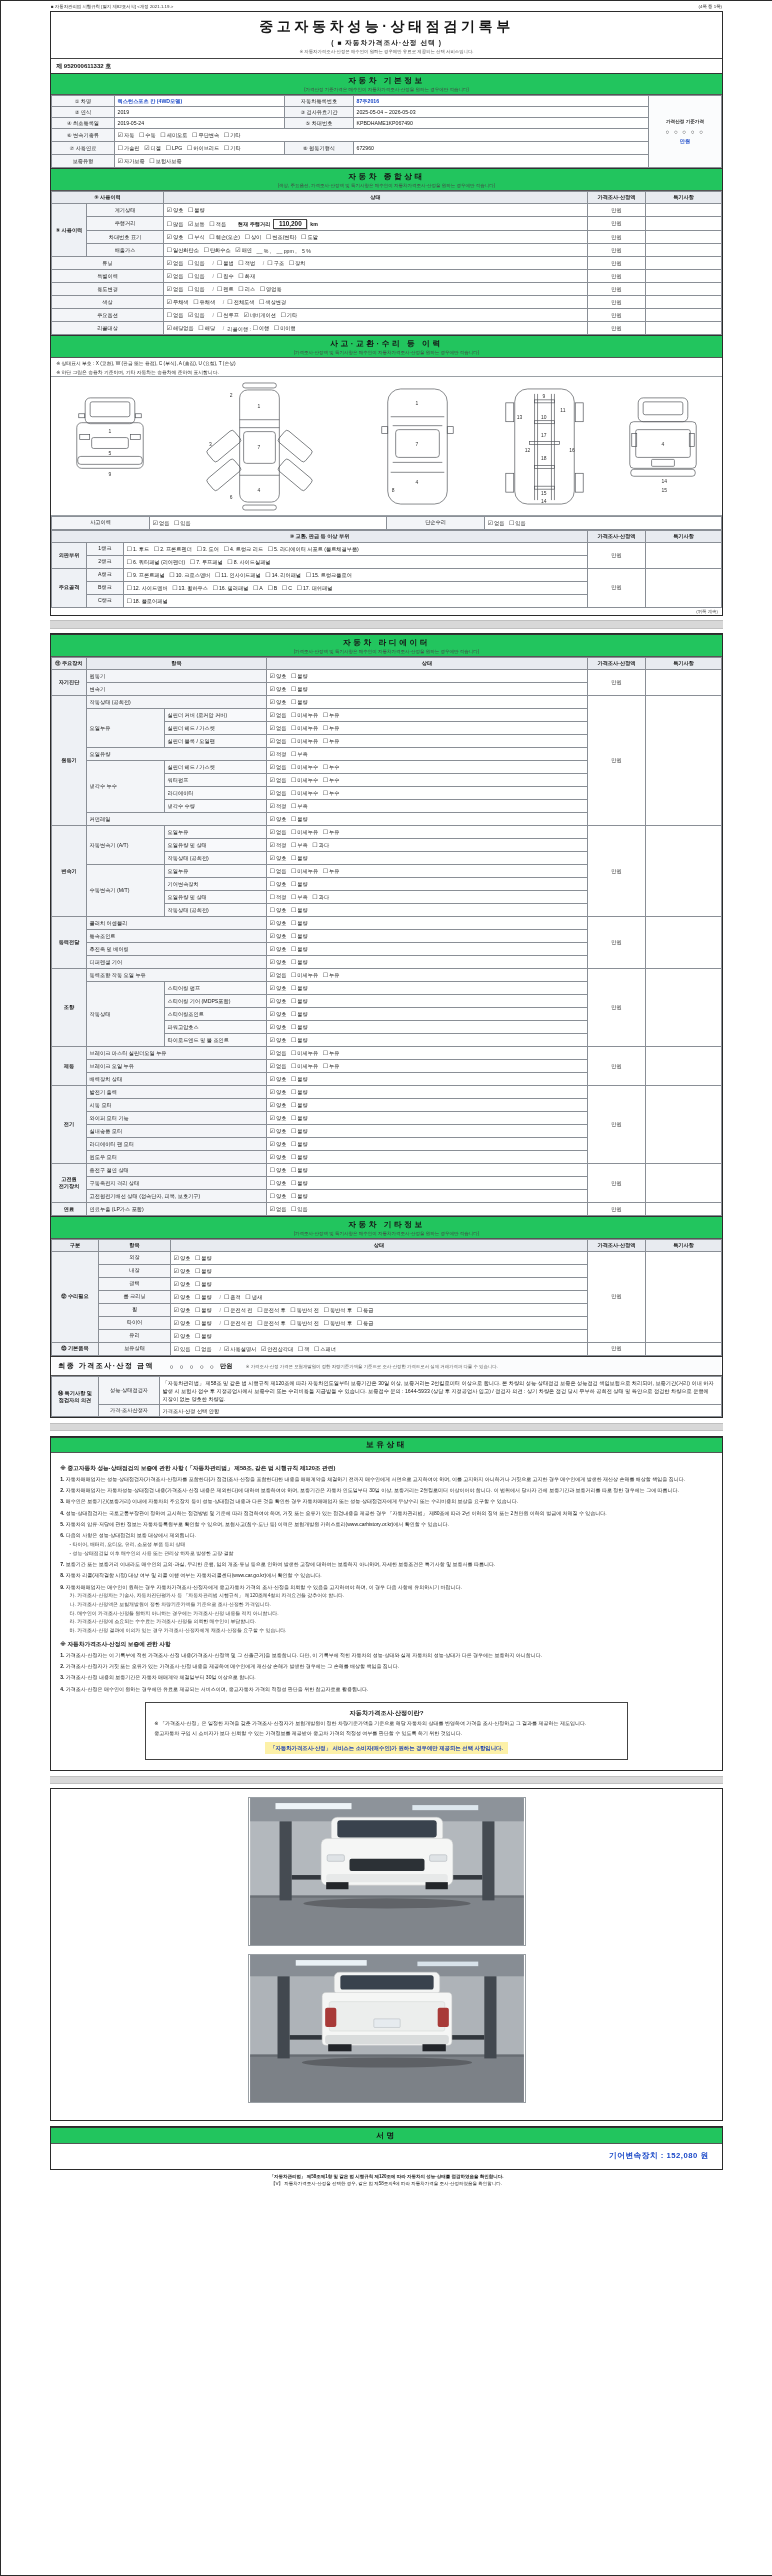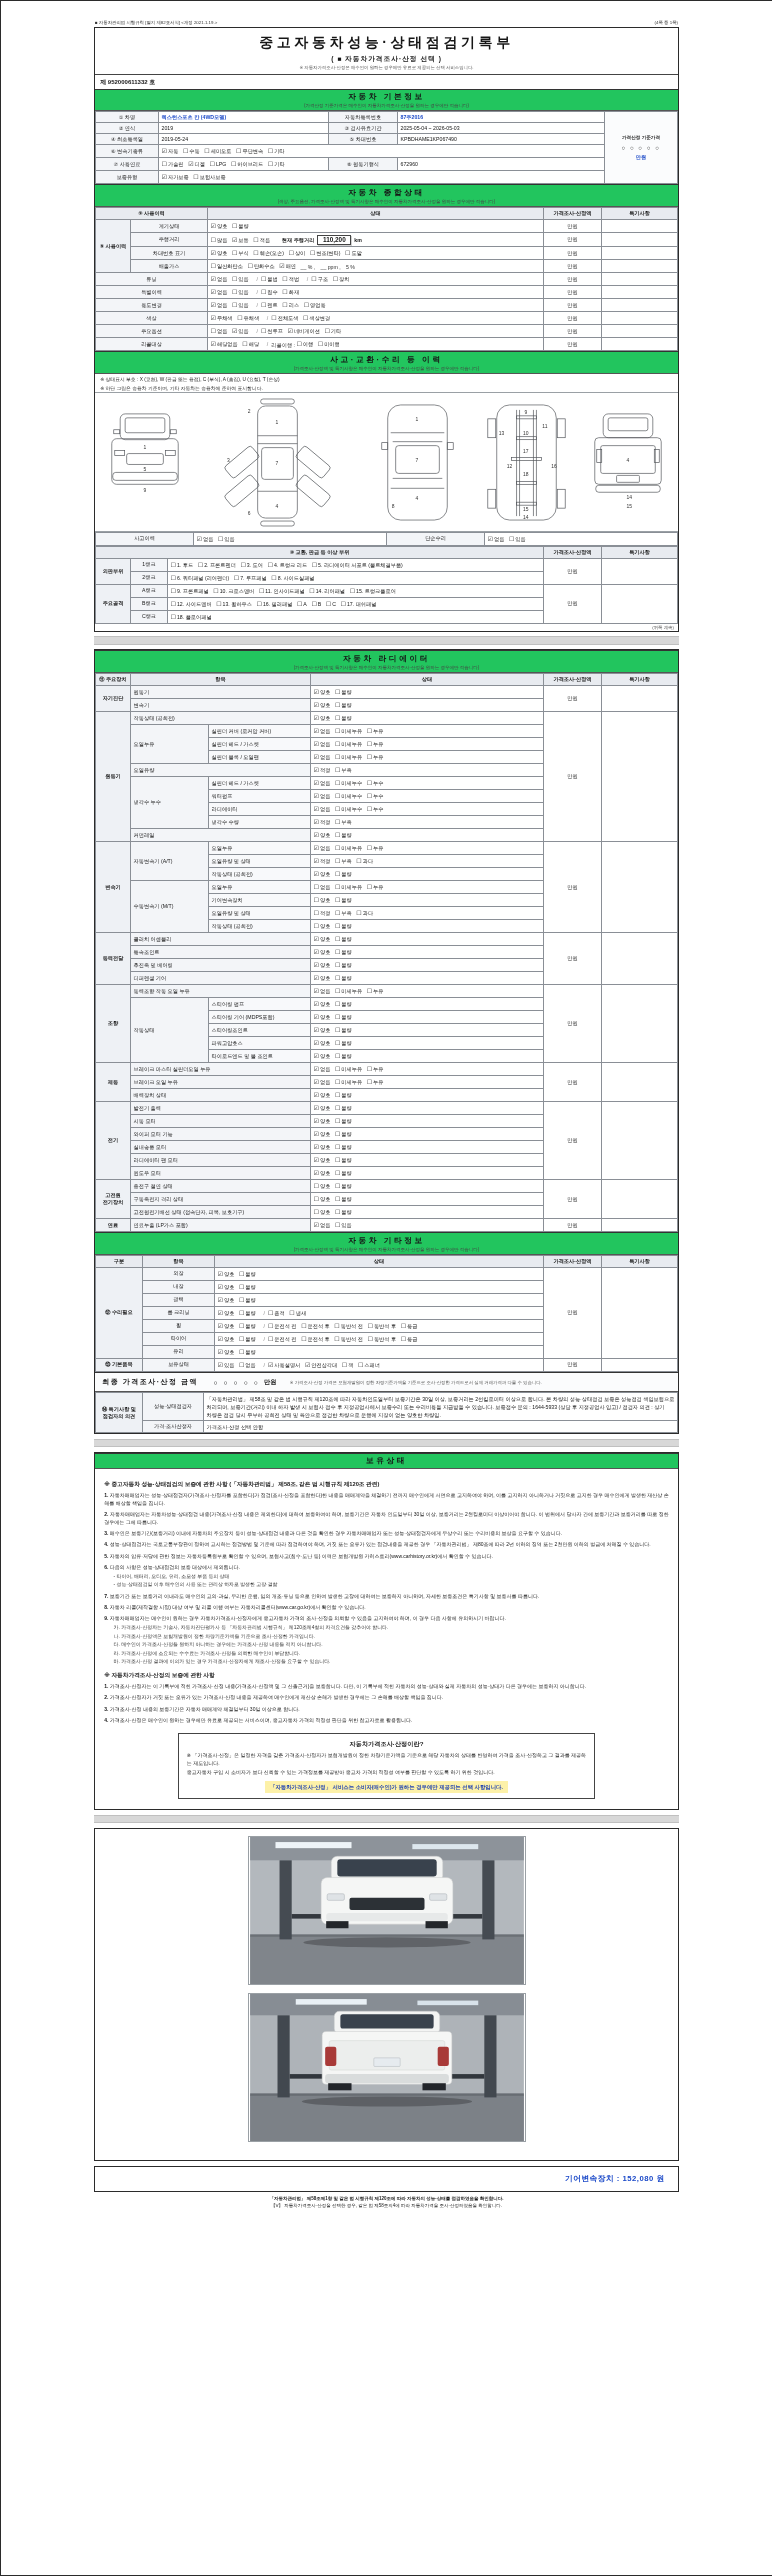--- a/index.html
+++ b/index.html
@@ -1,18 +1,18 @@
 <!DOCTYPE html>
 <html lang="ko" style="font-size:8.2px"><head>
 <meta charset="utf-8">
 <style>
 *{box-sizing:border-box;margin:0;padding:0}
 body{width:773px;min-height:2576px;background:#fff;font-family:"Liberation Sans","DejaVu Sans",sans-serif;font-size:5.4px;color:#161616;position:relative}
 .frame{position:absolute;inset:0;border:0.5px solid #2b2b2b;pointer-events:none;z-index:50}
-.doc{width:585px;margin:16px auto;padding-top:3.1px}
+.doc{width:673px;margin:0 auto;padding-top:3.1px}
 .meta{display:flex;justify-content:space-between;font-size:4.4px;color:#333;padding:1px 1px 1.5px}
 .block{border:0.8px solid #2b2b2b;background:#fff;margin-bottom:0}
 .band{width:100%;height:8.2px;background:#d8d8d8;border-top:0.5px solid #c0c0c0;border-bottom:0.5px solid #c0c0c0;margin:4.6px 0}
 .title-area{text-align:center;padding:6.2px 0 4.1px}
 .main-title{font-size:14px;font-weight:bold;letter-spacing:3.6px}
 .sub-title{font-size:6.7px;font-weight:bold;margin-top:3.1px;letter-spacing:1px}
 .title-note{font-size:4.4px;color:#555;margin-top:1.5px}
 .docno{font-weight:bold;font-size:6px;padding:2.1px 5.2px;border-top:0.5px solid #444}
 .sec-head{border-top:0.5px solid #333;border-bottom:0.5px solid #555;background:#22c55e;text-align:center;padding:2.6px 0 2.1px}
 .sec-title{font-size:7.7px;font-weight:bold;letter-spacing:2.6px}
@@ -803,20 +803,23 @@
         <rect x="370" y="104" width="22" height="38" rx="4" fill="#a83a38"></rect>
         <rect x="244" y="126" width="52" height="17" rx="2" fill="#e6ebef" stroke="#b2b8bd"></rect>
         <rect x="148" y="158" width="244" height="18" rx="6" fill="#d9dcdc"></rect>
         <rect x="154" y="176" width="46" height="14" fill="#22252a"></rect>
         <rect x="340" y="176" width="46" height="14" fill="#22252a"></rect>
       </svg>
     </div>
   </div>
 
   <div class="block" style="margin-top:5.2px">
+    <div class="sec-head">
+      <div class="sec-title">서명</div>
+    </div>
     <div class="sign-body">
       <span class="premium">
         <span>기어변속장치 :</span>
         <span>152,080 원</span>
       </span>
     </div>
   </div>
 
   <div class="footer-area">
     <div class="foot b">「자동차관리법」 제58조제1항 및 같은 법 시행규칙 제120조에 따라 자동차의 성능·상태를 점검하였음을 확인합니다.</div>

